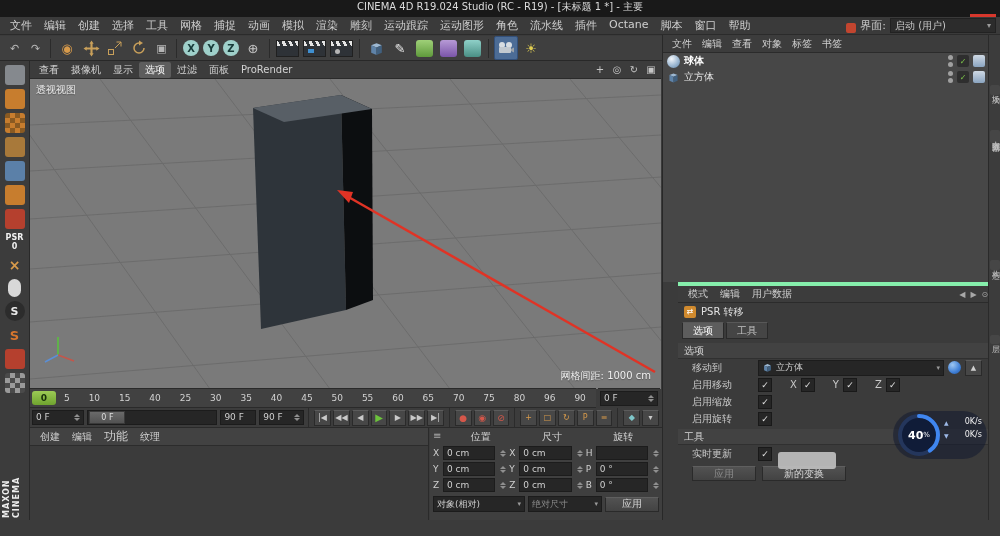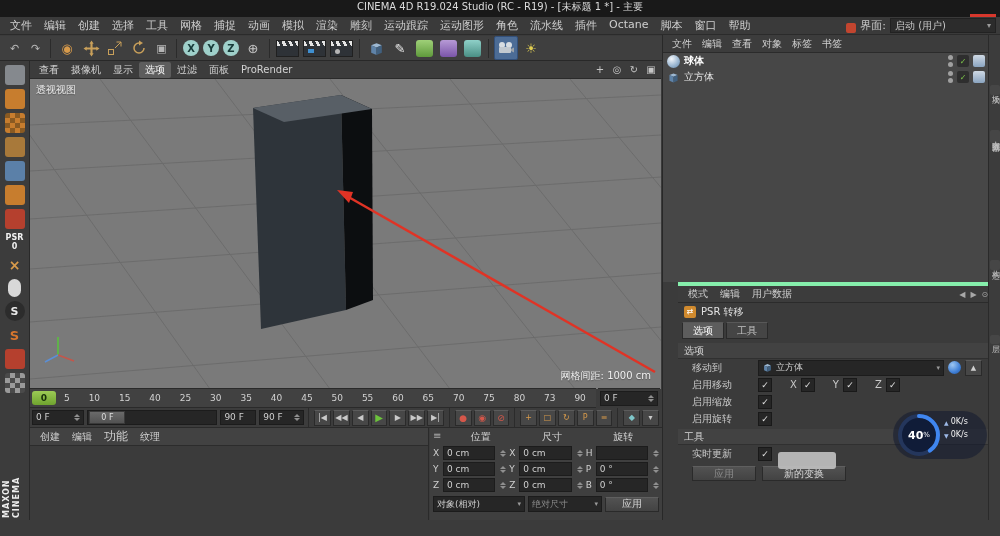--- a/index.html
+++ b/index.html
@@ -138,21 +138,21 @@
   .statusbar{left:0;top:520px;width:1000px;height:16px;background:#3c3c3c;border-top:1px solid #2a2a2a;display:flex;align-items:center;padding:0 6px;box-sizing:border-box;gap:5px;}
   .status-ico{width:9px;height:9px;background:#c77d2e;border-radius:2px;}
   .status-text{color:#7fa8df;font-size:10px;}
 
   
   .overlay-pill{left:893px;top:411px;width:94px;height:48px;background:rgba(18,26,48,.55);border-radius:24px;}
   .ring{left:897px;top:413px;width:44px;height:44px;}
   .ring .pct{position:absolute;left:0;top:0;width:44px;height:44px;display:flex;align-items:center;justify-content:center;color:#fff;font-size:11px;font-weight:bold;}
   .ring .pct small{font-size:7px;font-weight:normal;}
   .speeds{left:944px;top:417px;display:flex;flex-direction:column;gap:4px;font-size:8px;color:#f0f0f0;}
-  .speeds .sp{display:flex;align-items:flex-end;gap:2px;}
+  .speeds .sp{display:flex;align-items:flex-end;gap:16px;}
   .speeds .sp i{font-style:normal;font-size:6px;color:#9db9e8;}
   .overlay-tab{left:778px;top:452px;width:58px;height:17px;background:#bfbfbf;border-radius:3px;opacity:.92;}
 </style>
 </head>
 <body>
 
 <div class="app">
 
   <div class="abs titlebar">
     <div class="c4dlogo"></div>
@@ -356,21 +356,21 @@
         <span>35</span>
         <span>40</span>
         <span>45</span>
         <span>50</span>
         <span>55</span>
         <span>60</span>
         <span>65</span>
         <span>70</span>
         <span>75</span>
         <span>80</span>
-        <span>73</span>
+        <span>96</span>
         <span>90</span>
       </div>
   </div>
   <div class="abs framebox">
     <div class="fld" style="flex:1">
         <span>0 F</span>
       <span class="spin" style="margin-left:auto">
           <i class="up"></i>
           <i class="dn"></i>
         </span>

